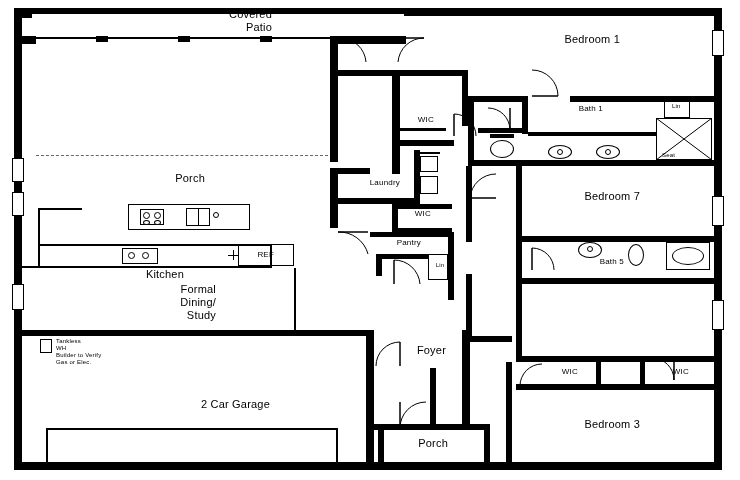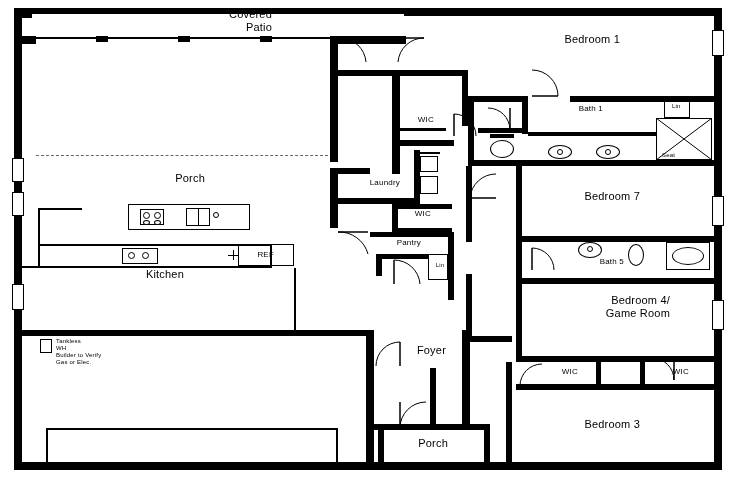--- a/index.html
+++ b/index.html
@@ -301,22 +301,20 @@
   <div class="oval" style="left:672px; top:247px; width:32px; height:18px;"></div>
   <div class="swing" style="left:530px; top:246px; width:26px; height:26px;">
     <svg width="26" height="26" viewBox="0 0 26 26">
       <path d="M2 2 A22 22 0 0 1 24 24" fill="none" stroke="#000" stroke-width="1"></path>
       <line x1="2" y1="2" x2="2" y2="24" stroke="#000" stroke-width="1.5"></line>
     </svg>
   </div>
 
   <div class="wall" style="left:516px; top:284px; width:6px; height:74px;"></div>
   <div class="wall" style="left:516px; top:356px; width:206px; height:6px;"></div>
-  <div class="label" style="left:560px; top:294px; width:110px;">Bedroom 4/
-Game Room</div>
 
   <div class="wall" style="left:516px; top:384px; width:206px; height:6px;"></div>
   <div class="wall" style="left:596px; top:356px; width:5px; height:34px;"></div>
   <div class="wall" style="left:640px; top:356px; width:5px; height:34px;"></div>
   <div class="label small" style="left:552px; top:367px; width:26px;">WIC</div>
   <div class="label small" style="left:663px; top:367px; width:26px;">WIC</div>
 
   <div class="swing" style="left:518px; top:362px; width:26px; height:26px;">
     <svg width="26" height="26" viewBox="0 0 26 26">
       <path d="M2 24 A22 22 0 0 1 24 2" fill="none" stroke="#000" stroke-width="1"></path>
@@ -334,16 +332,20 @@
   <div class="label" style="left:548px; top:418px; width:92px;">Bedroom 3</div>
 
   <div class="wall" style="left:466px; top:166px; width:6px; height:76px;"></div>
   <div class="wall" style="left:466px; top:274px; width:6px; height:62px;"></div>
   <div class="wall" style="left:466px; top:336px; width:46px; height:6px;"></div>
 
   <div class="label" style="left:188px; top:8px; width:84px;">Covered
 Patio</div>
   <div class="label" style="left:145px; top:172px; width:60px;">Porch</div>
   <div class="label" style="left:116px; top:229px; width:68px;margin-top:39px;">Kitchen</div>
+  <div class="label" style="left:148px; top:283px; width:68px;">Formal
+Dining/
+Study</div>
+  <div class="label" style="left:140px; top:398px; width:130px;">2 Car Garage</div>
   <div class="label" style="left:396px; top:344px; width:50px;">Foyer</div>
   <div class="label" style="left:398px; top:437px; width:50px;">Porch</div>
 
 </div>
 
 </body></html>

